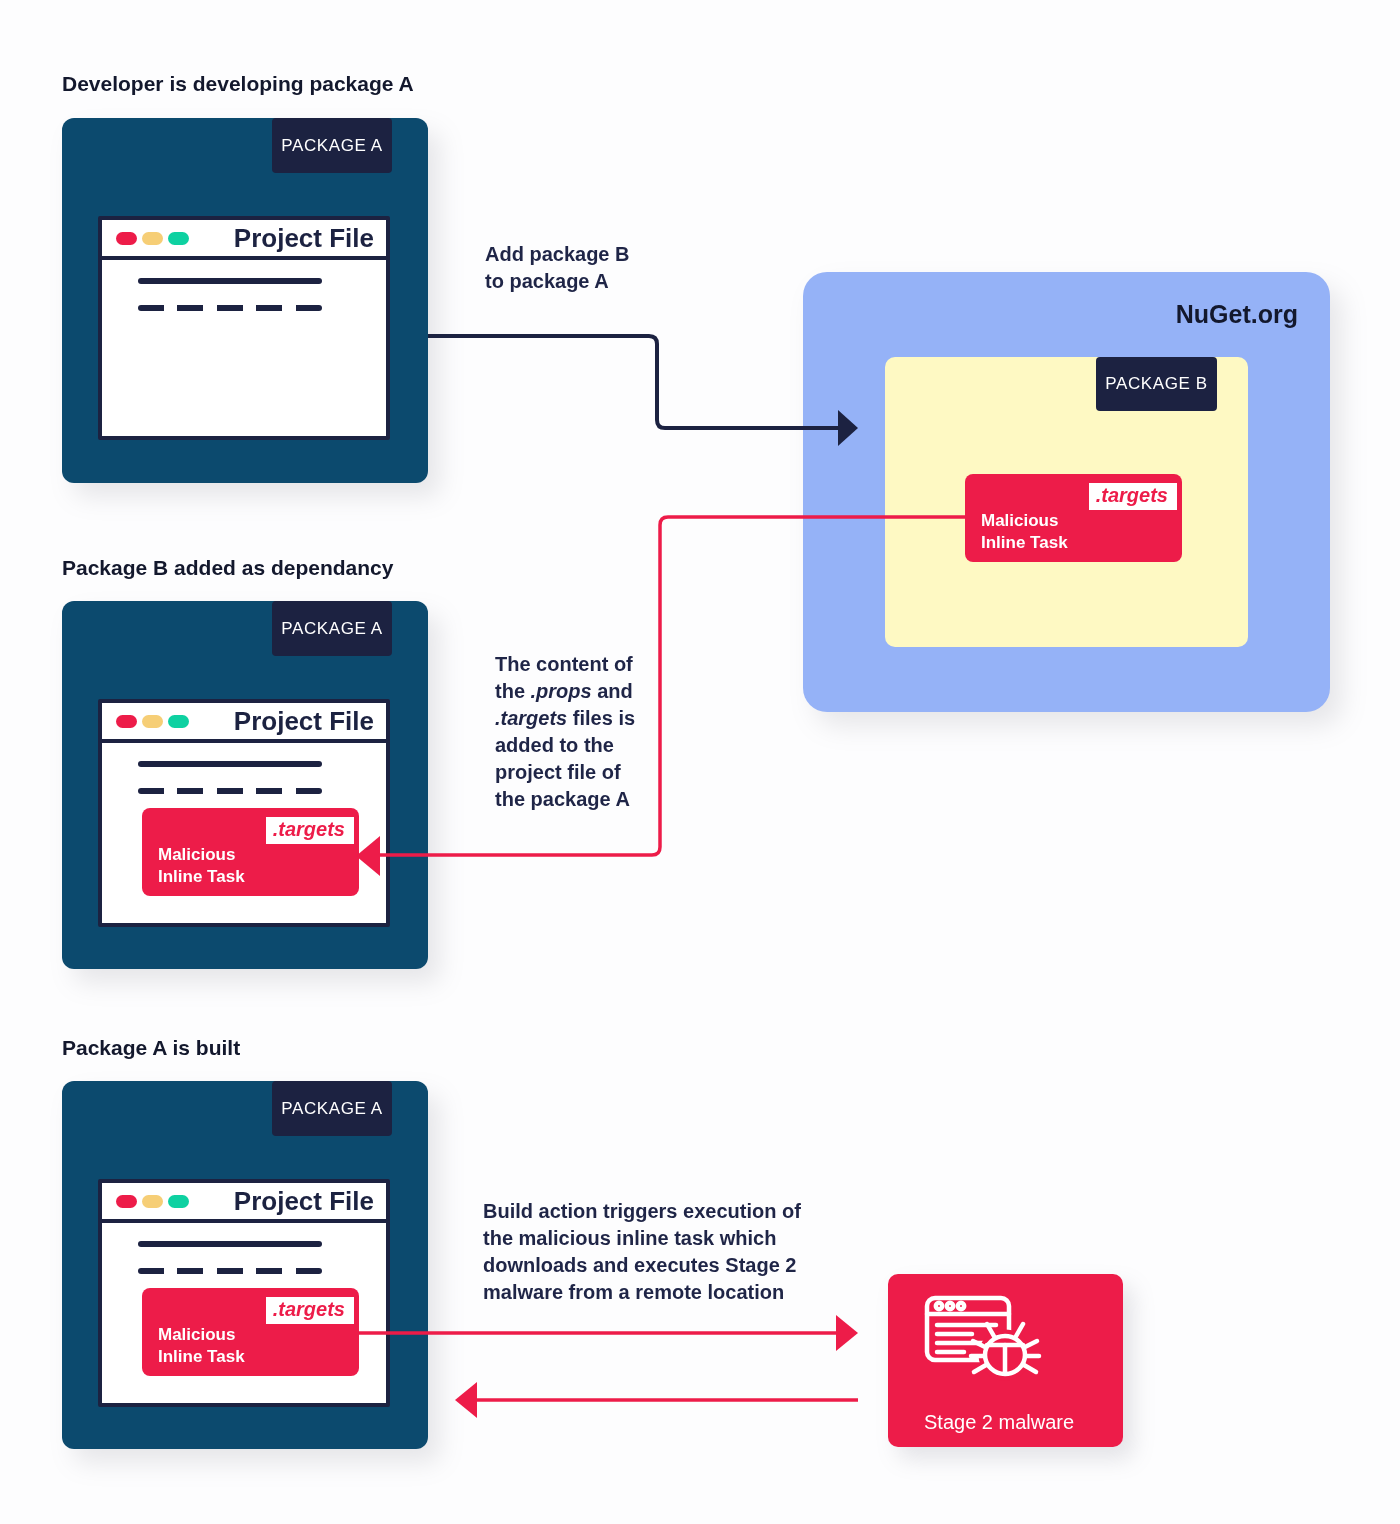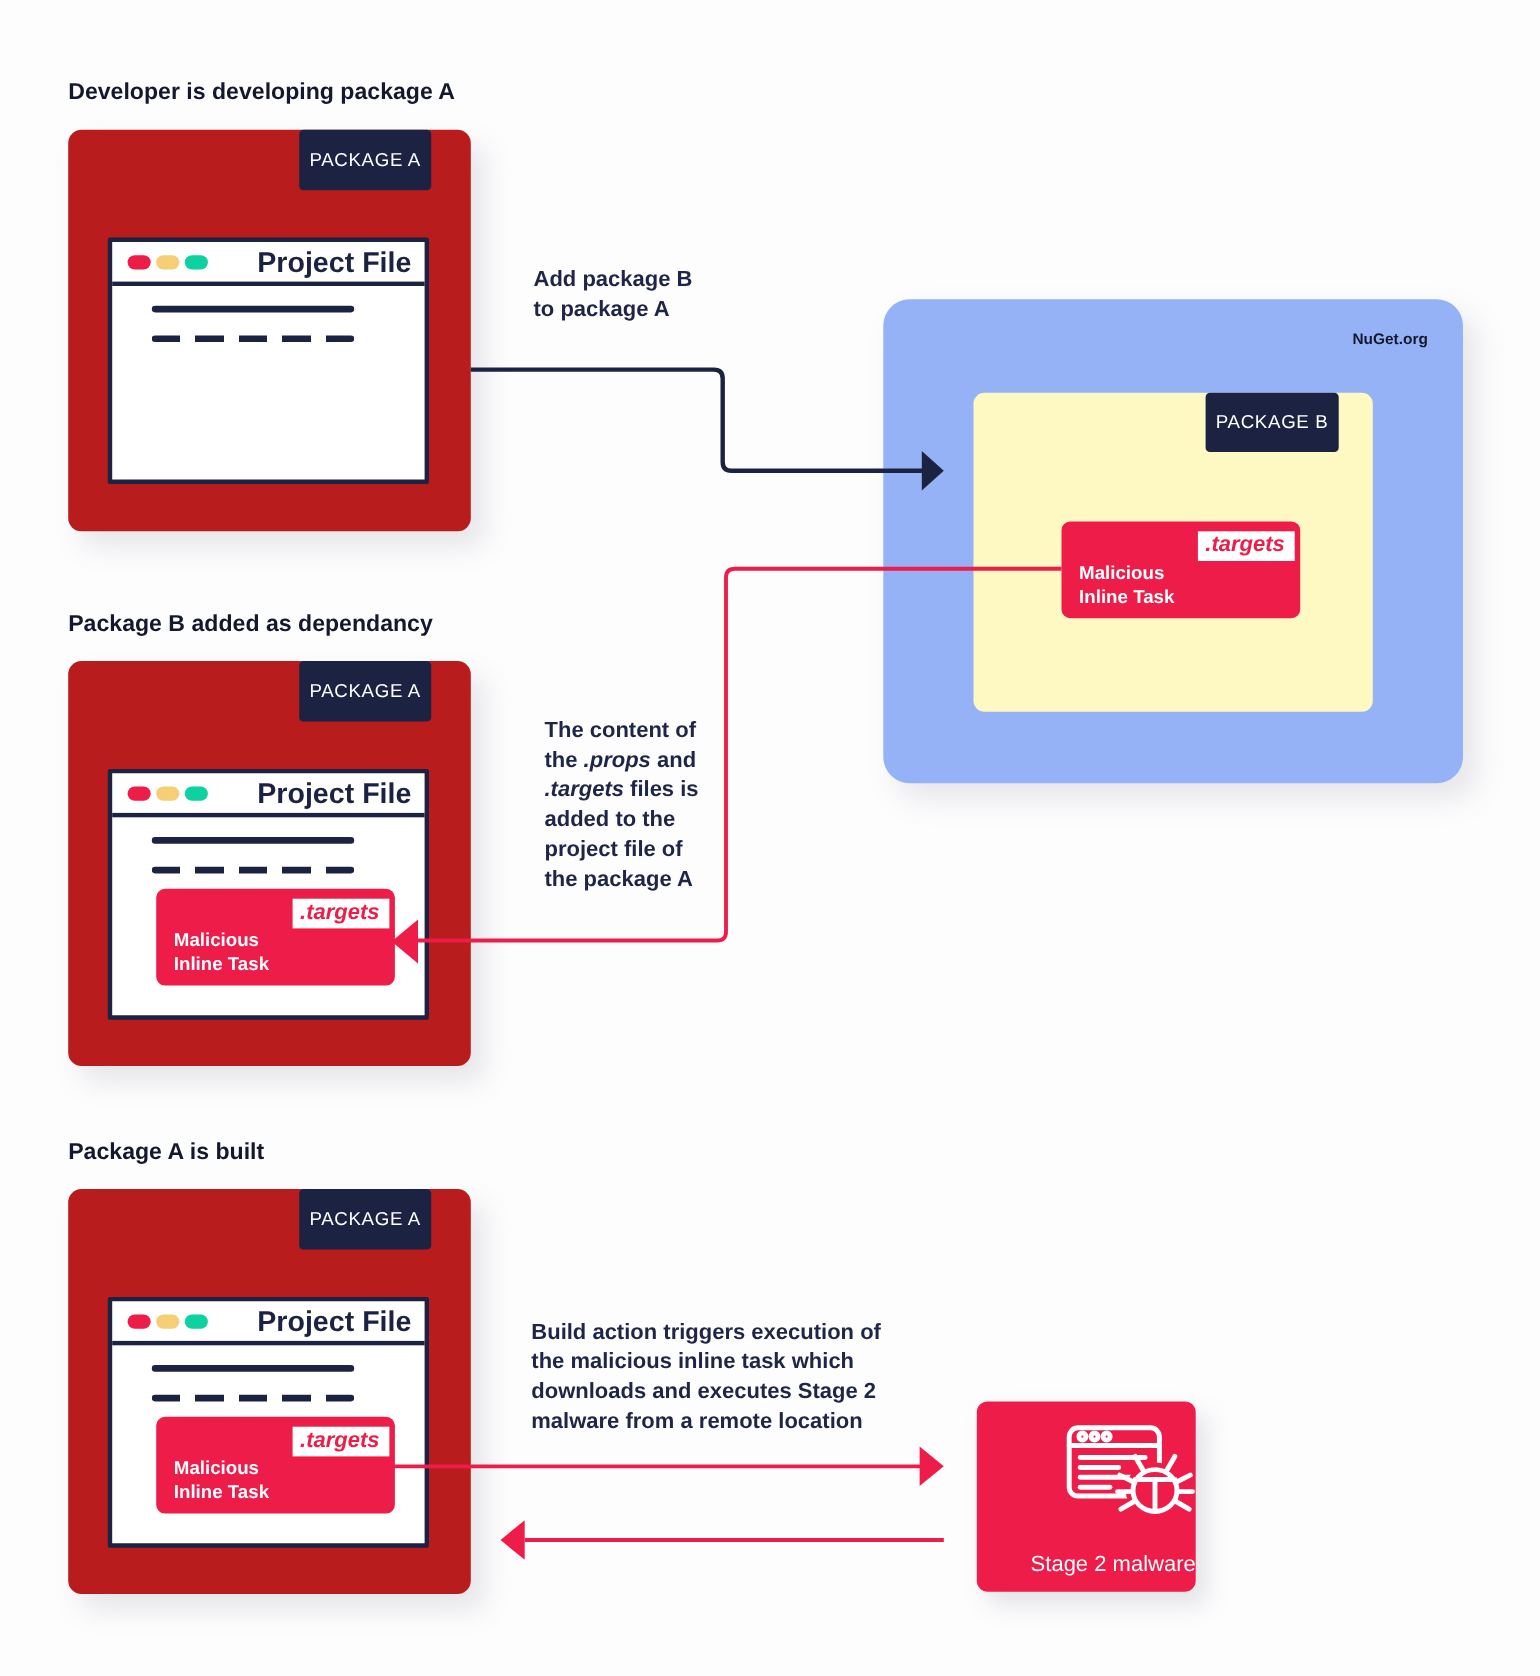--- a/index.html
+++ b/index.html
@@ -5,21 +5,21 @@
   html,body{margin:0;padding:0;background:#fdfdfe;}
   .canvas{
     position:relative;width:1400px;height:1524px;background:#fdfdfe;
     font-family:"Liberation Sans",sans-serif;overflow:hidden;
   }
   .panel-heading{
     position:absolute;left:62px;width:366px;margin:0;
     font-size:21px;font-weight:700;color:#13182d;line-height:24px;
   }
   .card{
-    position:absolute;left:62px;width:366px;background:#b91c1c;border-radius:12px;
+    position:absolute;left:62px;width:366px;background:#0c4a6e;border-radius:12px;
     box-shadow:12px 14px 24px rgba(125,125,140,.18);
   }
   .badge{
     position:absolute;top:0;right:36px;width:120px;height:55px;background:#1c2241;
     border-radius:4px;color:#fff;font-size:17px;font-weight:500;letter-spacing:.6px;
     display:flex;align-items:center;justify-content:center;
   }
   .window{
     position:absolute;left:36px;top:98px;width:292px;background:#fff;
     border:4px solid #1c2241;box-sizing:border-box;border-radius:2px;
@@ -41,28 +41,28 @@
   }
   .mal .mal-label{
     position:absolute;left:16px;bottom:9px;color:#fff;font-size:17px;font-weight:600;
     line-height:1.26;white-space:pre-line;
   }
   .mal.in-window{left:40px;top:65px;}
   .nuget{
     position:absolute;left:803px;top:272px;width:527px;height:440px;background:#95b2f7;
     border-radius:24px;box-shadow:12px 14px 26px rgba(125,125,140,.18);
   }
-  .nuget-label{position:absolute;top:28px;right:32px;font-size:14px;font-weight:700;color:#13182d;}
+  .nuget-label{position:absolute;top:28px;right:32px;font-size:25px;font-weight:700;color:#13182d;}
   .pkgb{position:absolute;left:82px;top:85px;width:363px;height:290px;background:#fef9c3;border-radius:10px;}
   .pkgb .badge{right:31px;width:121px;height:54px;}
   .pkgb .mal{left:80px;top:117px;}
   .stage2{
     position:absolute;left:888px;top:1274px;width:199px;height:173px;background:#ed1c49;
     border-radius:10px;box-shadow:10px 12px 22px rgba(125,125,140,.2);
-    display:flex;flex-direction:column;align-items:flex-end;
+    display:flex;flex-direction:column;align-items:flex-start;padding-left:36px;
   }
   .stage2 svg{margin-top:20px;}
   .stage2-label{color:#fff;font-size:20px;font-weight:500;margin-top:auto;margin-bottom:13px;}
   .note{
     position:absolute;color:#1f2547;font-size:20px;font-weight:600;line-height:27px;
     white-space:pre-line;margin:0;
   }
   .note .it{font-style:italic;}
   #note-add{left:485px;top:241px;}
   #note-content{left:483px;top:651px;margin-left:12px;}

